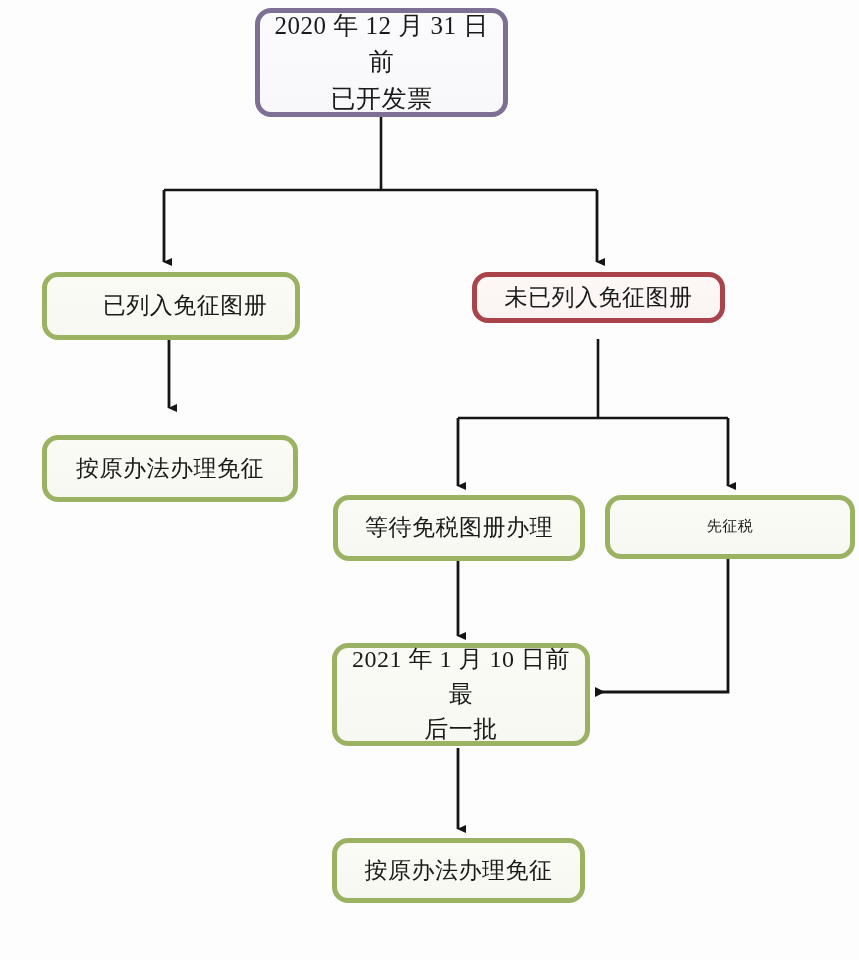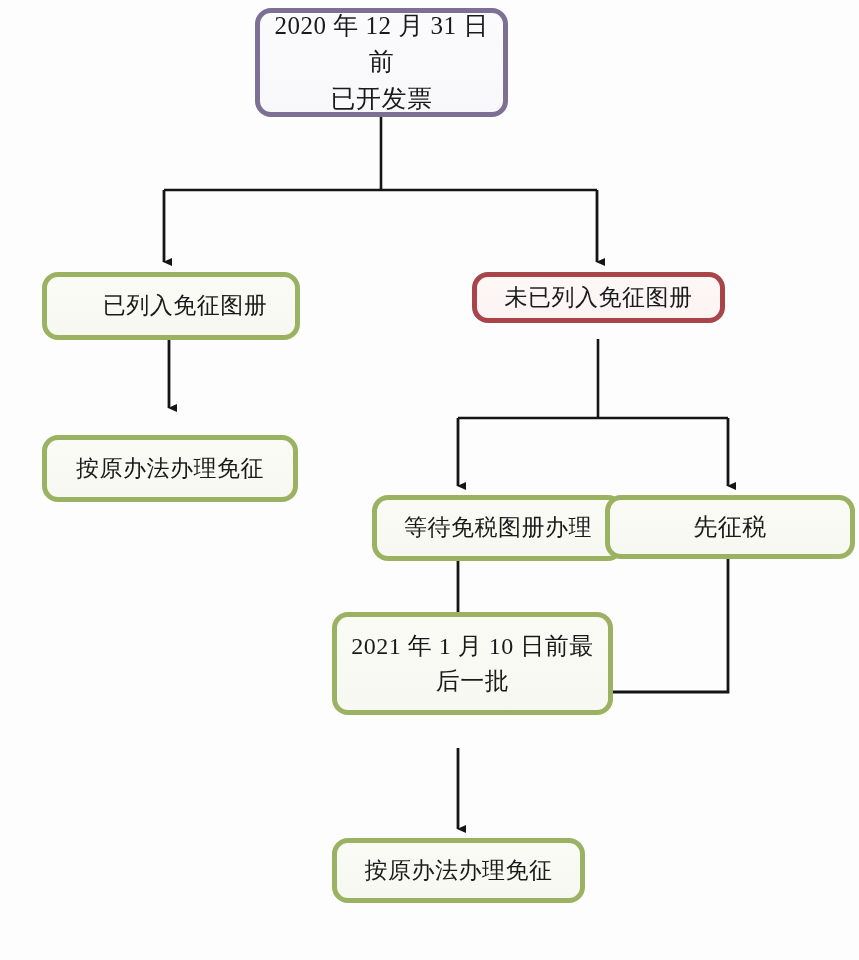--- a/index.html
+++ b/index.html
@@ -38,23 +38,23 @@
   }
   .node.red{
     border:5px solid #a9444a;
     background:linear-gradient(180deg,#fdf7f6 0%,#fbf4f3 100%);
   }
   
   #n-top      {left:255px; top:8px;   width:253px; height:109px; font-size:25px;}
   #n-listed   {left:42px;  top:272px; width:258px; height:68px;  font-size:23px;padding-left:28px;}
   #n-notlisted{left:472px; top:272px; width:253px; height:51px;  font-size:23px;}
   #n-oldway   {left:42px;  top:418px; width:256px; height:67px;  font-size:23px;margin-top:17px;}
-  #n-wait     {left:333px; top:495px; width:252px; height:66px;  font-size:23px;margin-left:39px;}
-  #n-taxfirst {left:605px; top:495px; width:250px; height:64px;  font-size:24px;}
-  #n-deadline {left:332px; top:612px; width:281px; height:103px; font-size:24px;}
+  #n-wait     {left:333px; top:495px; width:252px; height:66px;  font-size:23px;}
+  #n-taxfirst {left:605px; top:495px; width:250px; height:64px;  font-size:15px;}
+  #n-deadline {left:332px; top:643px; width:258px; height:103px; font-size:24px;}
   #n-refund   {left:332px; top:838px; width:253px; height:65px;  font-size:23px;}
 </style>
 </head>
 <body>
 
 <div id="canvas">
 
   <svg id="edges" viewBox="0 0 859 960" xmlns="http://www.w3.org/2000/svg">
     <defs>
       <marker id="arrow-down" markerWidth="10" markerHeight="10" refX="5" refY="8" orient="auto" markerUnits="userSpaceOnUse">

